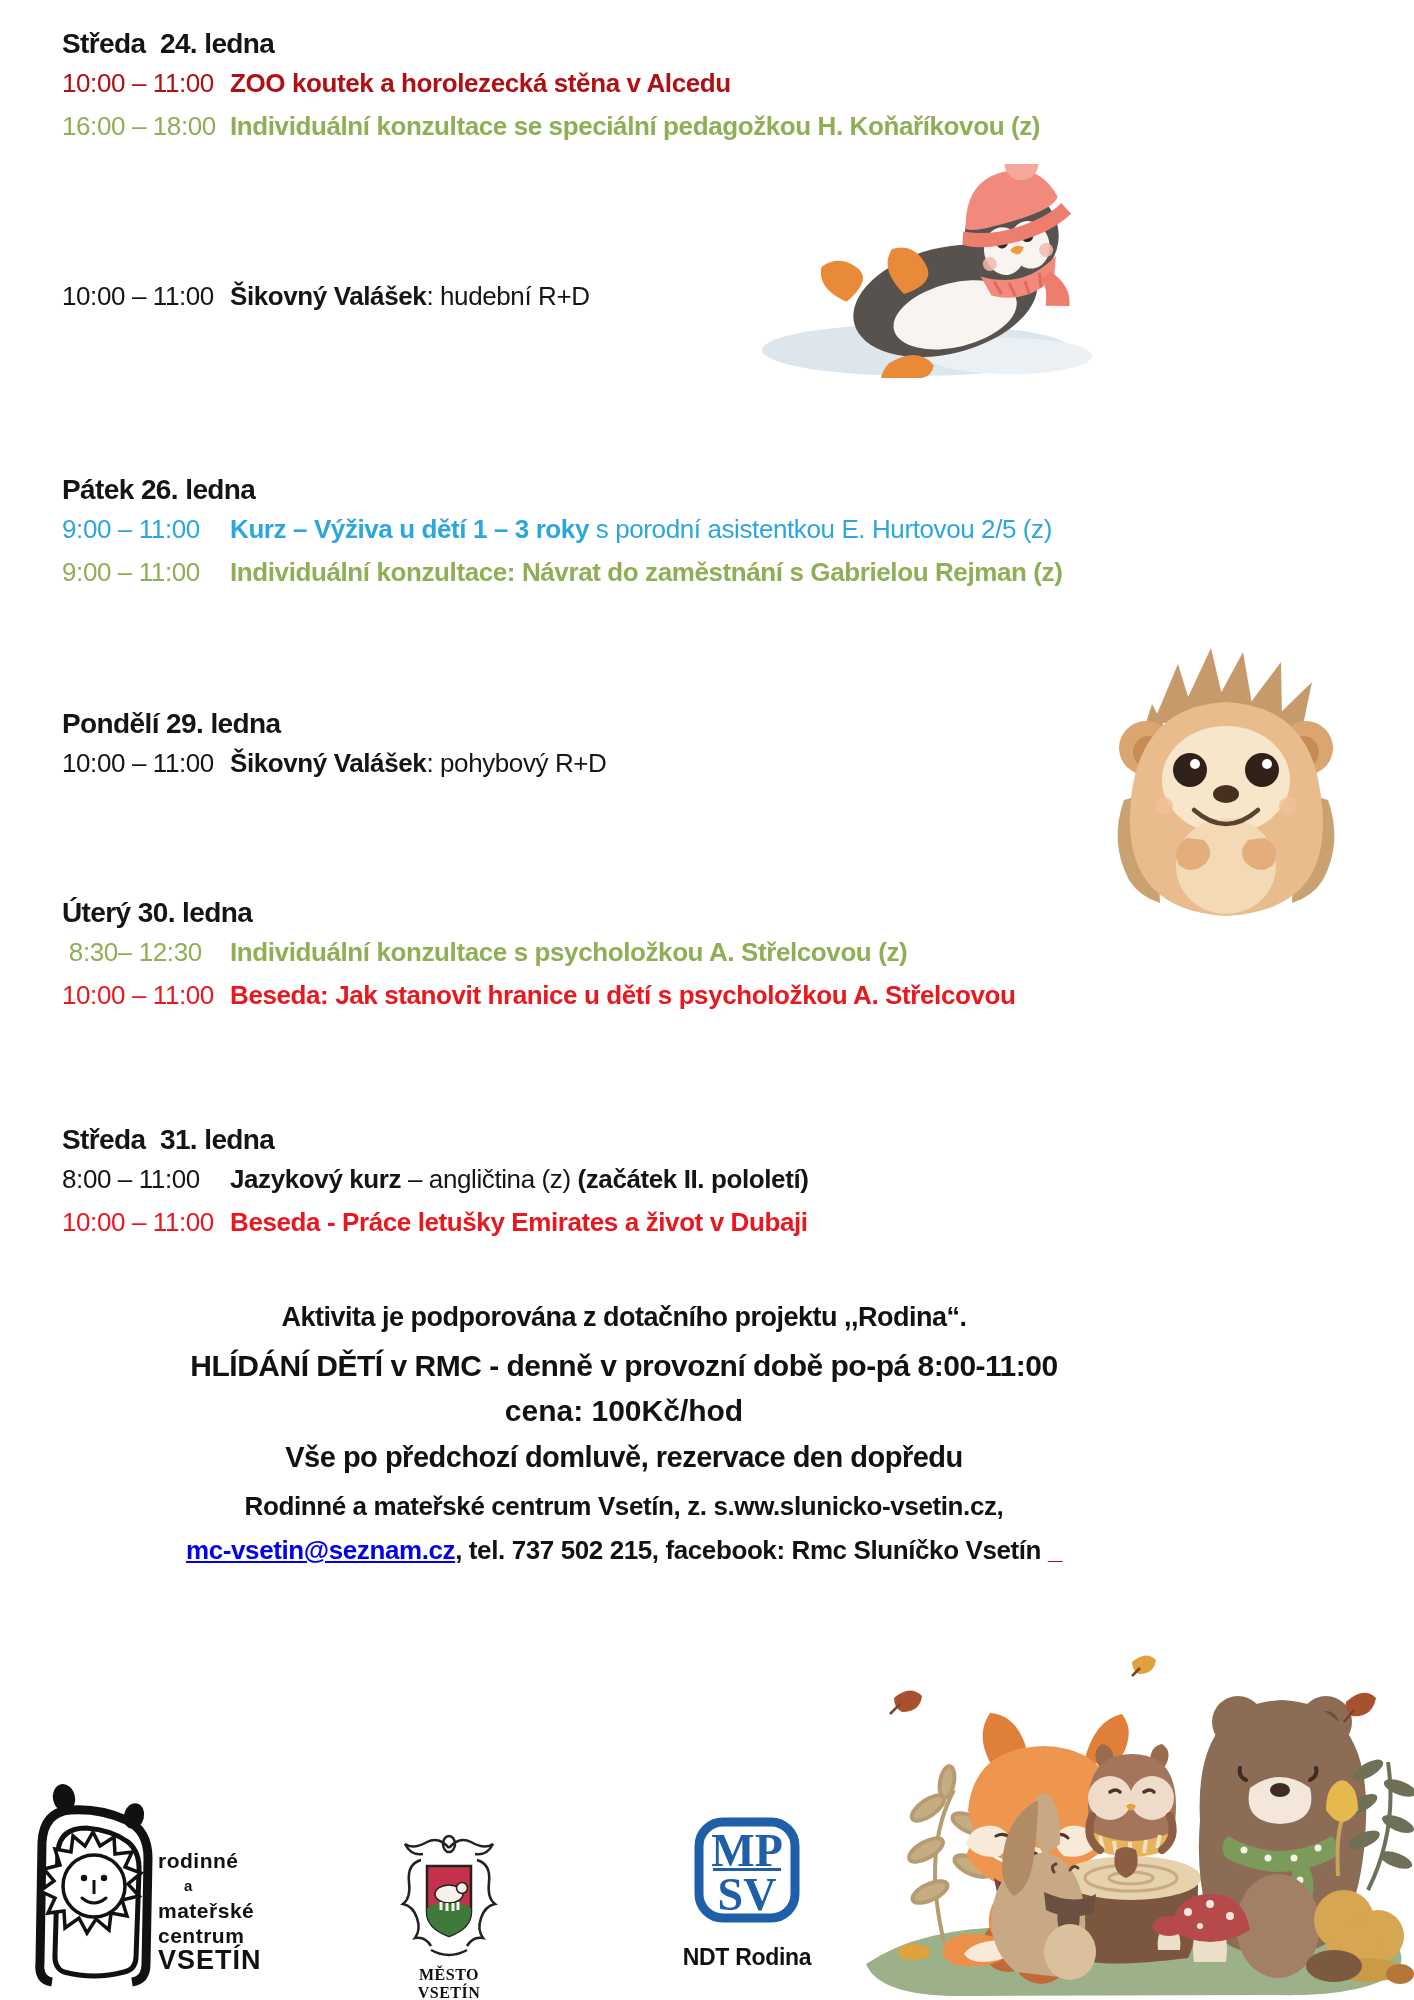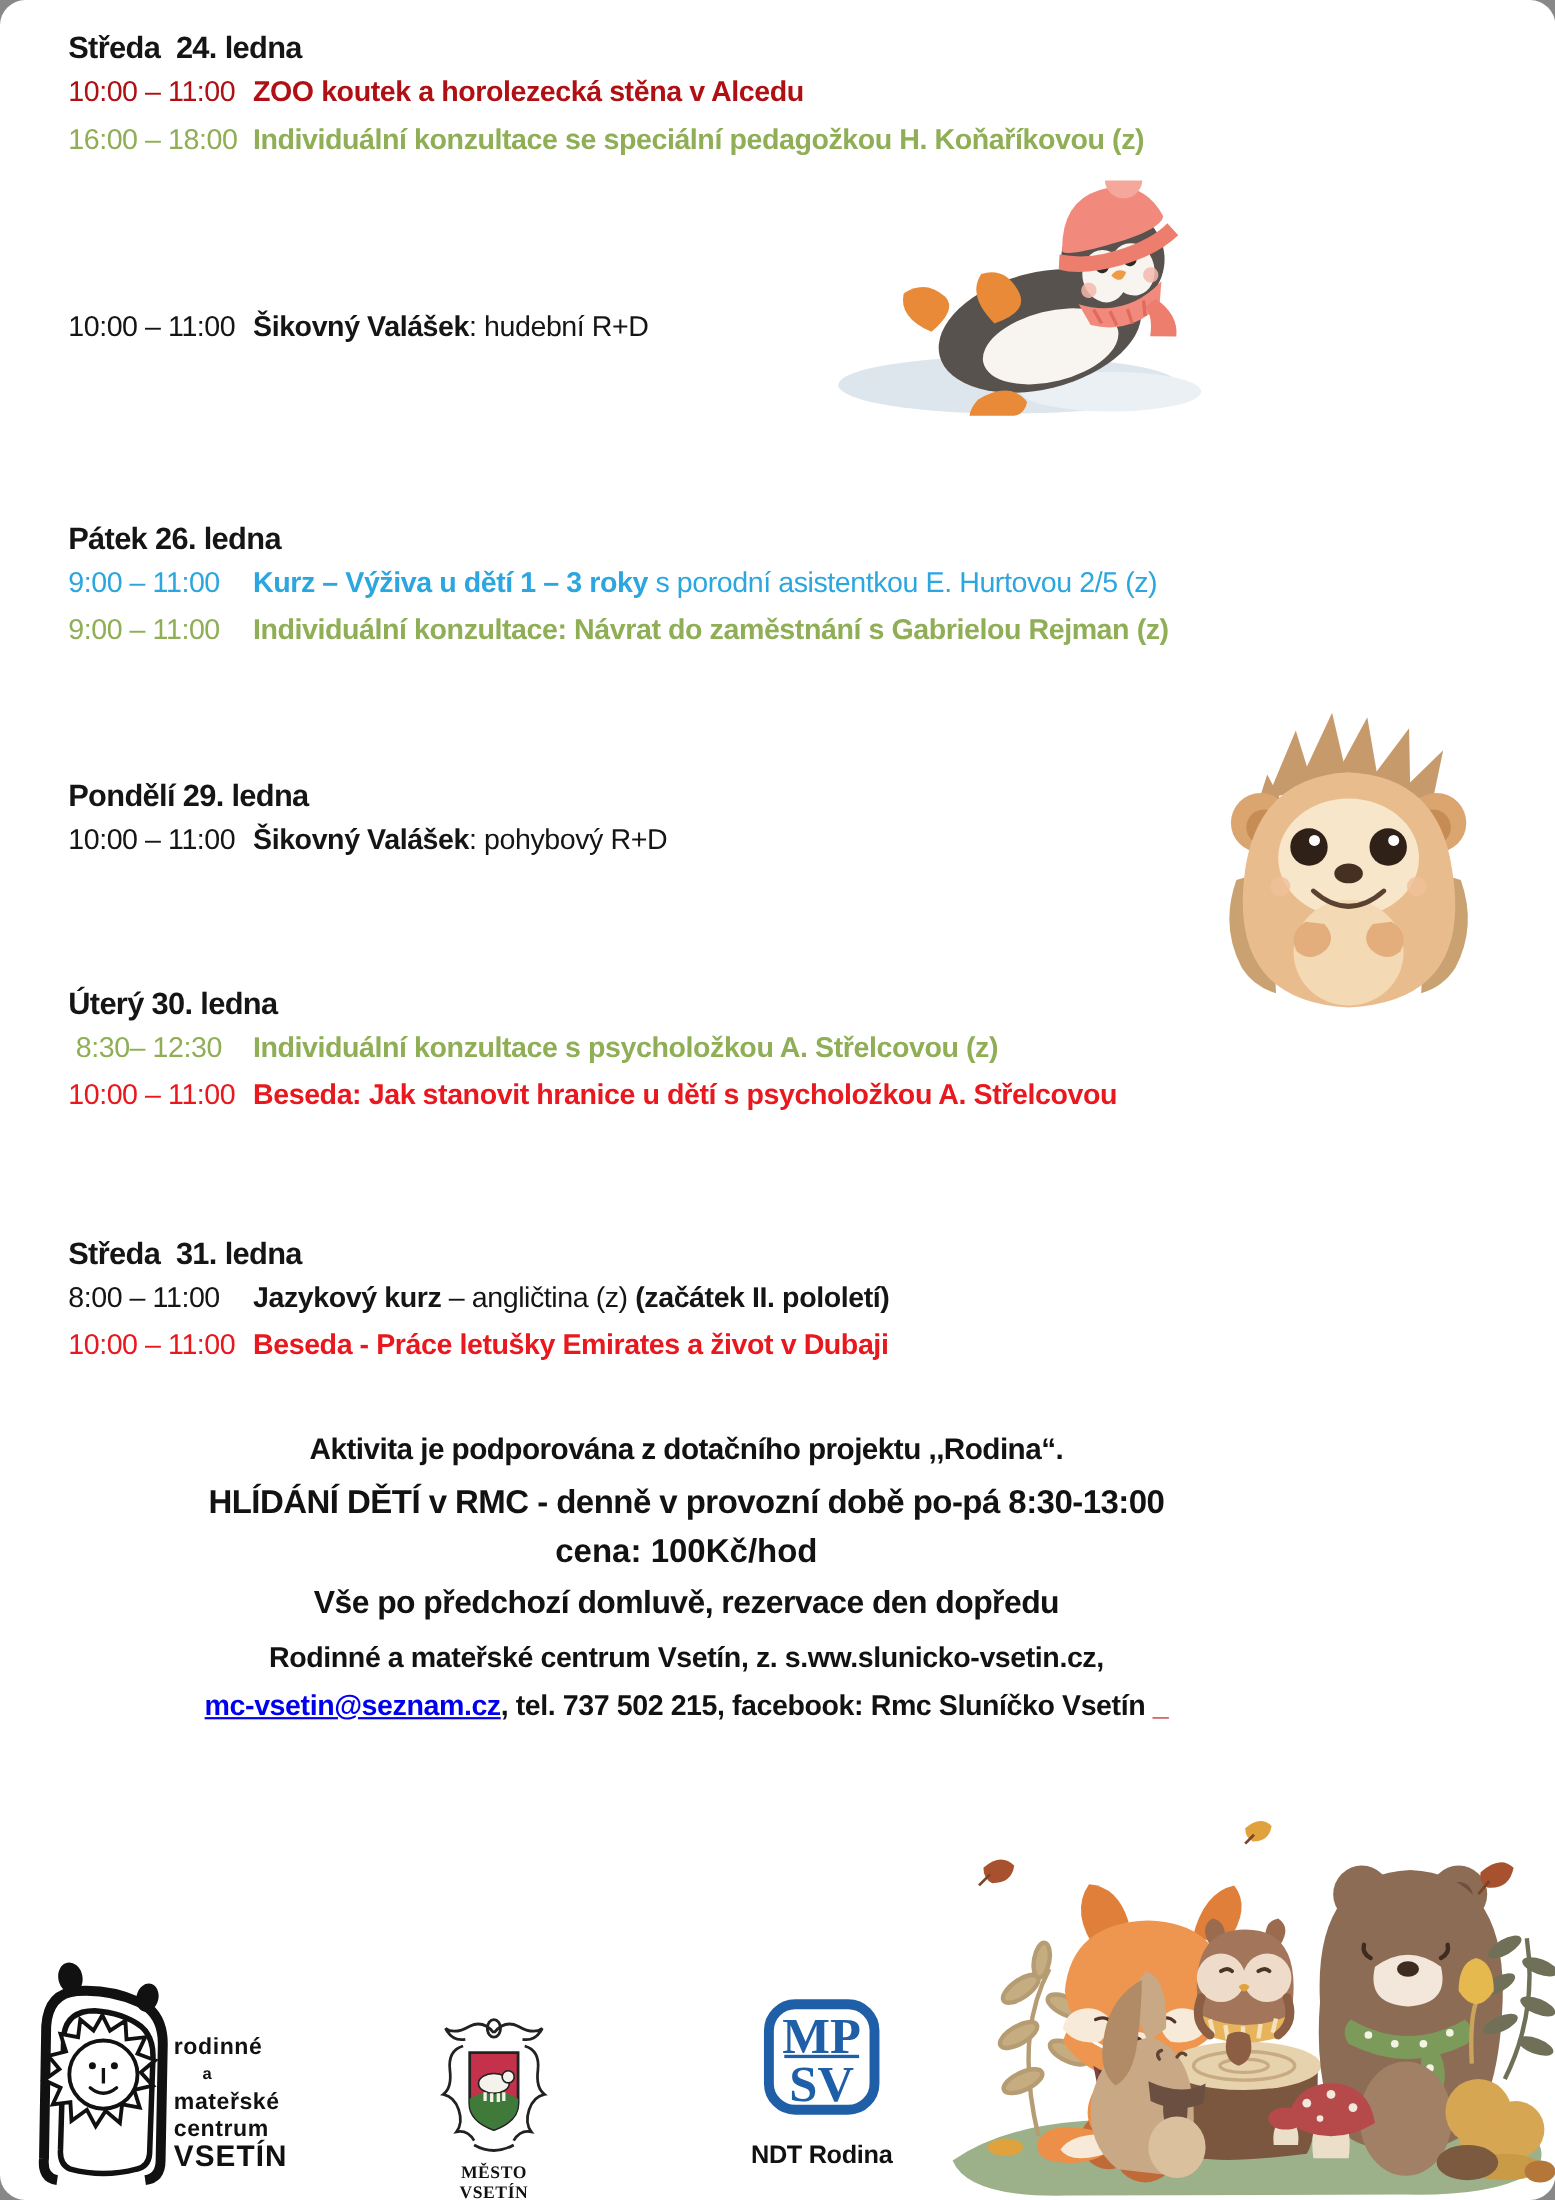--- a/index.html
+++ b/index.html
@@ -1,19 +1,19 @@
 <!DOCTYPE html>
 <html><head>
 <meta charset="utf-8">
 <style>
   * { margin:0; padding:0; box-sizing:border-box; }
   body { background:#888; font-family:"Liberation Sans", sans-serif; }
   .page {
     position:relative; width:1414px; height:2000px; background:#ffffff;
-    overflow:hidden; margin:0 auto; color:#1a1a1a;border-radius:23px;
+    overflow:hidden; margin:0 auto; color:#1a1a1a;
   }
   .section { position:absolute; left:62px; }
   .day {
     font-size:28px; font-weight:700; color:#151515;
     letter-spacing:-0.6px; white-space:pre-wrap; margin-bottom:8px;
   }
   .row { display:flex; align-items:baseline; height:43px; font-size:26px; letter-spacing:-0.4px; white-space:pre-wrap; }
   .time { width:168px; flex:none; font-weight:500; }
   .act  { flex:1; }
   .act b { font-weight:700; }
@@ -289,21 +289,21 @@
     <g>
       <path d="M46 58 q16 -14 28 -2 q-2 16 -20 16 q-8 -4 -8 -14z" fill="#a8512e"></path>
       <path d="M284 22 q14 -12 24 -2 q-2 14 -17 14 q-7 -3 -7 -12z" fill="#dfa23c"></path>
       <path d="M498 62 q18 -16 30 -4 q-4 20 -24 18 q-8 -6 -6 -14z" fill="#a8512e"></path>
       <path d="M52 64 l-10 10 M292 28 l-8 8 M506 70 l-10 12" stroke="#7c4426" stroke-width="2.5" fill="none"></path>
     </g>
   </svg>
 
   <div class="footer">
     <div class="f1">Aktivita je podporována z dotačního projektu ,,Rodina“.</div>
-    <div class="f2">HLÍDÁNÍ DĚTÍ v RMC  - denně v provozní době po-pá 8:30-13:00</div>
+    <div class="f2">HLÍDÁNÍ DĚTÍ v RMC  - denně v provozní době po-pá 8:00-11:00</div>
     <div class="f3">cena: 100Kč/hod</div>
     <div class="f4">Vše po předchozí domluvě, rezervace den dopředu</div>
     <div class="f5">Rodinné a mateřské centrum Vsetín, z. s.ww.slunicko-vsetin.cz,</div>
     <div class="f6"><a href="#">mc-vsetin@seznam.cz</a><span>, tel. 737 502 215, facebook: Rmc Sluníčko Vsetín </span><span class="redmark">_</span></div>
   </div>
 
   <div class="rmc">
     <svg width="126" height="208" viewBox="0 0 126 208">
       <ellipse cx="34" cy="16" rx="11" ry="14" fill="#111" transform="rotate(-12 34 16)"></ellipse>
       <ellipse cx="104" cy="34" rx="10" ry="13" fill="#111" transform="rotate(14 104 34)"></ellipse>

